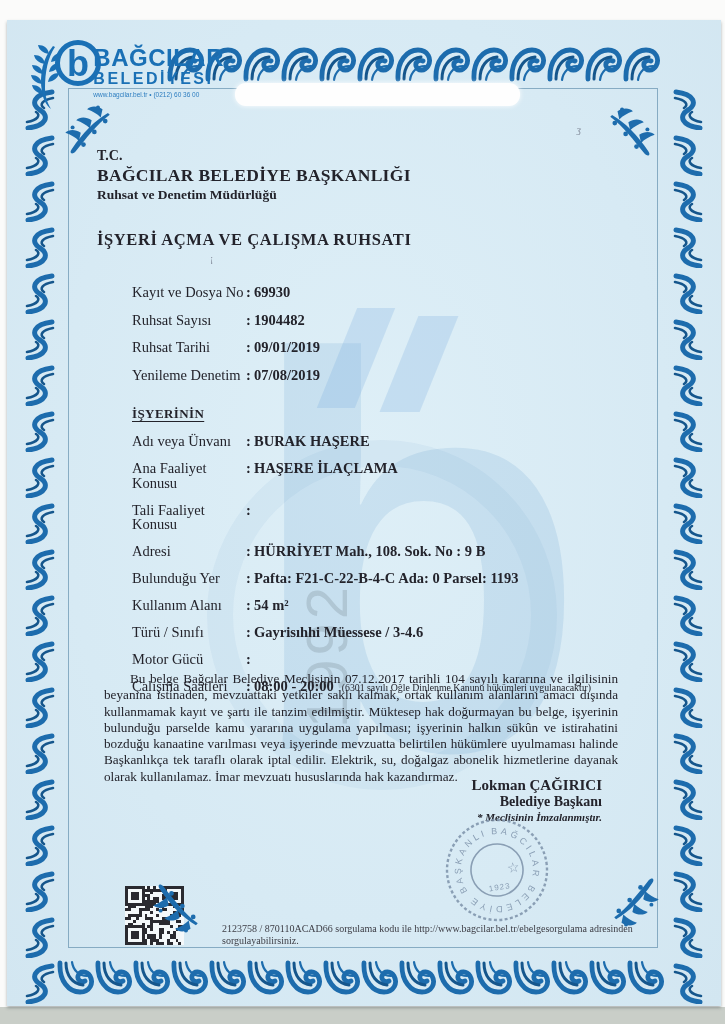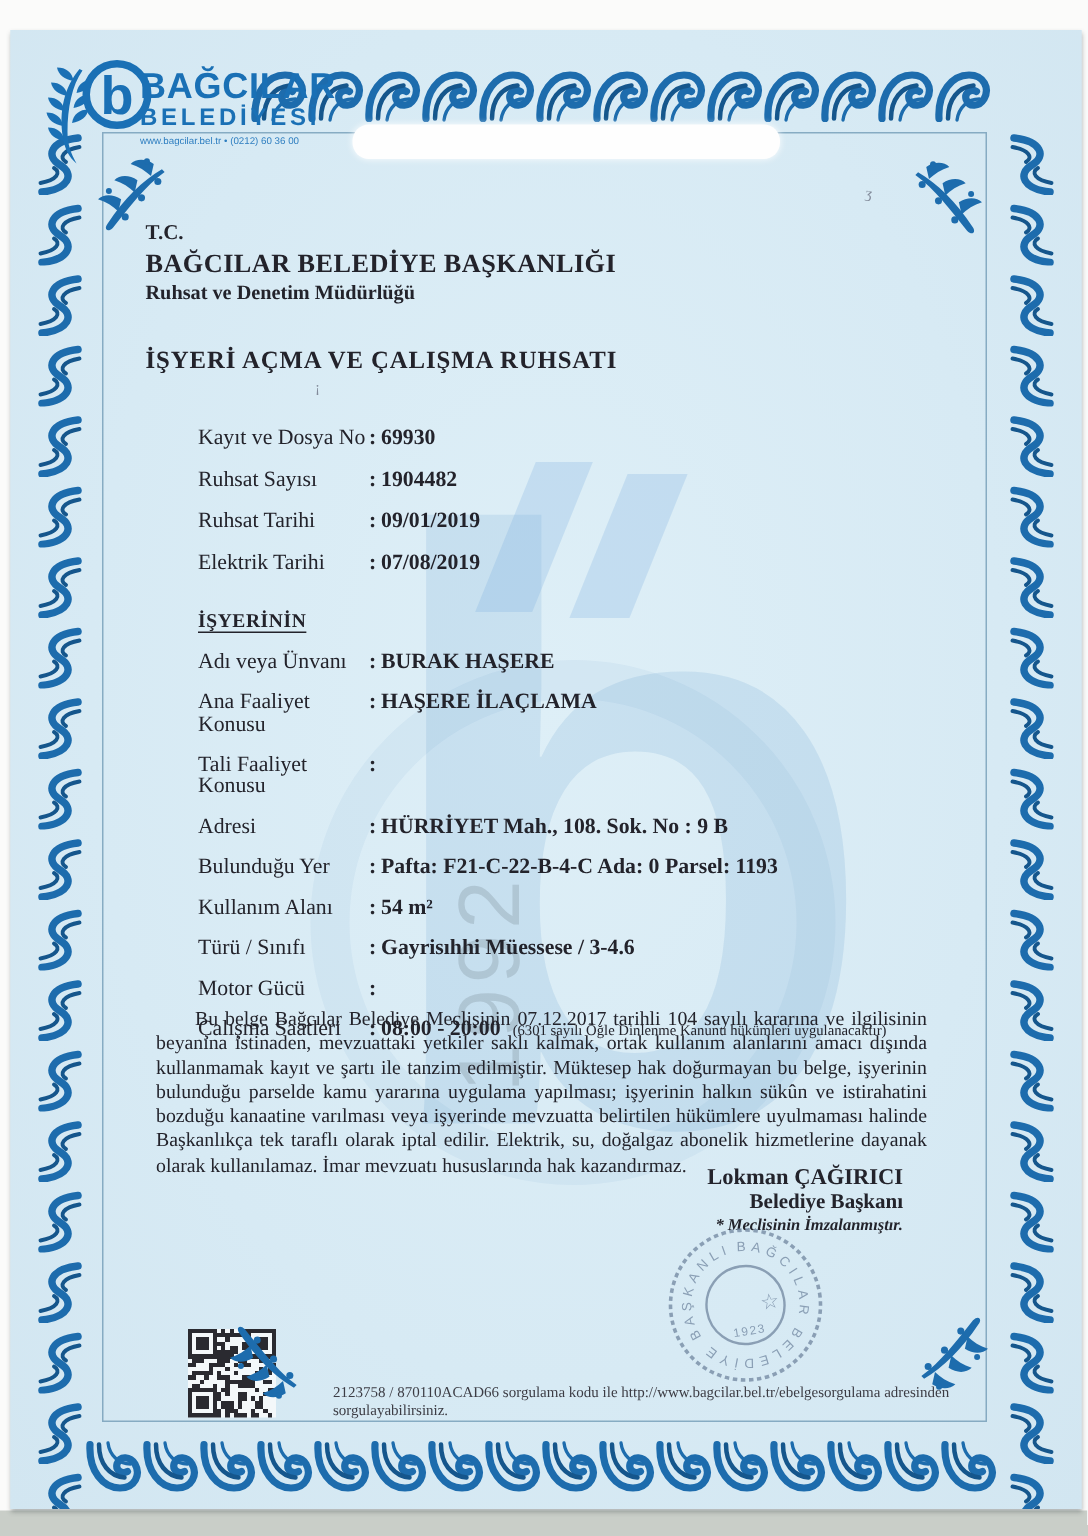--- a/index.html
+++ b/index.html
@@ -763,21 +763,21 @@
             <span class="flbl">Ruhsat Sayısı</span>
             <span class="fcolon">:</span>
             <span class="fval">1904482</span>
           </div>
           <div class="frow">
             <span class="flbl">Ruhsat Tarihi</span>
             <span class="fcolon">:</span>
             <span class="fval">09/01/2019</span>
           </div>
           <div class="frow">
-            <span class="flbl">Elektrik Tarihi</span>
+            <span class="flbl">Yenileme Denetim</span>
             <span class="fcolon">:</span>
             <span class="fval">07/08/2019</span>
           </div>
         </div>
 
       <div class="biz-head">İŞYERİNİN</div>
       <div class="business" id="business-rows">
           <div class="frow">
             <span class="flbl">Adı veya Ünvanı</span>
             <span class="fcolon">:</span>

